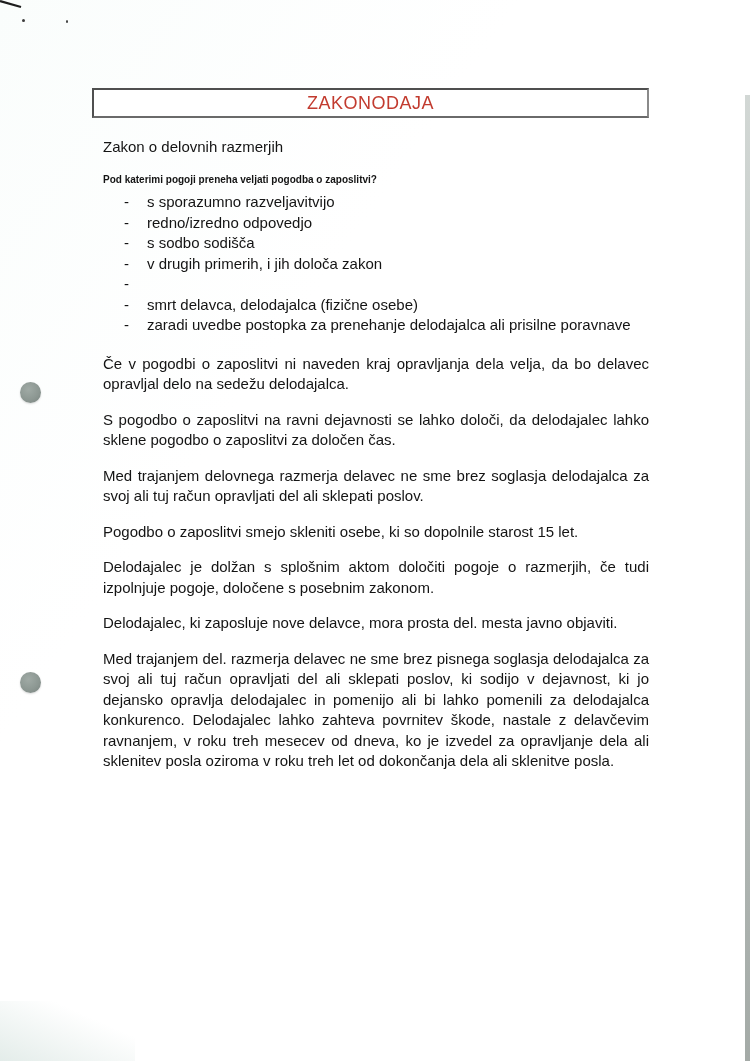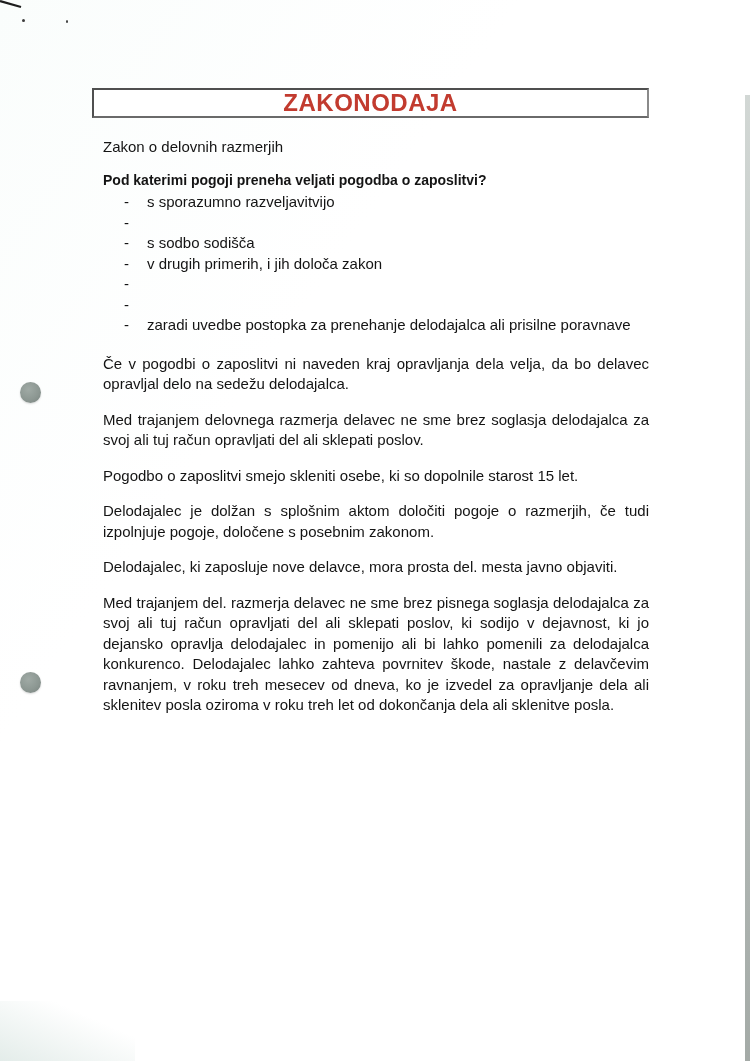--- a/index.html
+++ b/index.html
@@ -23,31 +23,31 @@
   .title-box {
     border: 2px solid var(--box_border);
     border-right-color: #8a8a8a;
     border-bottom-color: #6a6a6a;
     height: 26px;
     display: flex; align-items: center; justify-content: center;
     background: #fff;
   }
   .title-text {
     color: var(--title);
-    font-weight: bold;
-    font-size: 24px;
+    font-weight: normal;
+    font-size: 18px;
     letter-spacing: 0.5px;
   }
   .body-text {
     margin-left: 11px;
     font-size: 15px;
     line-height: 20.5px;
   }
   .subtitle { margin-top: 19px; }
-  .question { margin-top: 12px; font-weight: bold; font-size: 14px; }
+  .question { margin-top: 12px; font-weight: bold; font-size: 10px; }
   .list { margin-top: 2px; }
   .list-item { display: flex; }
   .list-item .dash {
     margin-left: 21px;
     width: 23px;
     flex: none;
   }
   .para { margin-top: 15px; text-align: justify; }
   .para.first-after-list { margin-top: 18px; }
   .para b { font-weight: normal; }
@@ -108,42 +108,45 @@
 
     <div class="question">Pod katerimi pogoji preneha veljati pogodba o zaposlitvi?</div>
 
     <div class="list">
       <div class="list-item">
         <span class="dash">-</span>
         <span>s sporazumno razveljavitvijo</span>
       </div>
       <div class="list-item">
         <span class="dash">-</span>
+        <span>redno/izredno odpovedjo</span>
       </div>
       <div class="list-item">
         <span class="dash">-</span>
         <span>s sodbo sodišča</span>
       </div>
       <div class="list-item">
         <span class="dash">-</span>
         <span>v drugih primerih, i jih določa zakon</span>
       </div>
       <div class="list-item">
         <span class="dash">-</span>
       </div>
       <div class="list-item">
         <span class="dash">-</span>
+        <span>smrt delavca, delodajalca (fizične osebe)</span>
       </div>
       <div class="list-item">
         <span class="dash">-</span>
         <span>zaradi uvedbe postopka za prenehanje delodajalca ali prisilne poravnave</span>
       </div>
     </div>
 
     <p class="para first-after-list">Če v pogodbi o zaposlitvi ni naveden kraj opravljanja dela velja, da bo delavec opravljal delo na sedežu delodajalca.</p>
+    <p class="para">S pogodbo o zaposlitvi na ravni dejavnosti se lahko določi, da delodajalec lahko sklene pogodbo o zaposlitvi za določen čas.</p>
     <p class="para">Med trajanjem delovnega razmerja delavec ne sme brez soglasja delodajalca za svoj ali tuj račun opravljati del ali sklepati poslov.</p>
     <p class="para">Pogodbo o zaposlitvi smejo skleniti osebe, ki so dopolnile starost 15 let.</p>
     <p class="para">Delodajalec je dolžan s splošnim aktom določiti pogoje o razmerjih, če tudi izpolnjuje pogoje, določene s posebnim zakonom.</p>
     <p class="para">Delodajalec, ki zaposluje nove delavce, mora prosta del. mesta javno objaviti.</p>
     <p class="para"><span>Med </span><b>trajanjem</b><span> del. razmerja delavec ne sme brez </span><b>pisnega</b><span> soglasja delodajalca za svoj ali tuj račun </span><b>opravljati</b><span> del ali sklepati poslov, ki sodijo v dejavnost, ki jo dejansko opravlja </span><b>delodajalec</b><span> in pomenijo ali bi lahko pomenili za delodajalca konkurenco. Delodajalec lahko zahteva povrnitev </span><b>škode</b><span>, nastale z delavčevim ravnanjem, v roku </span><b>treh mesecev</b><span> od dneva, ko je izvedel za opravljanje dela ali sklenitev posla oziroma v roku </span><b>treh let</b><span> od dokončanja dela ali sklenitve posla.</span></p>
 
   </div>
 </div>
 
 </body></html>

